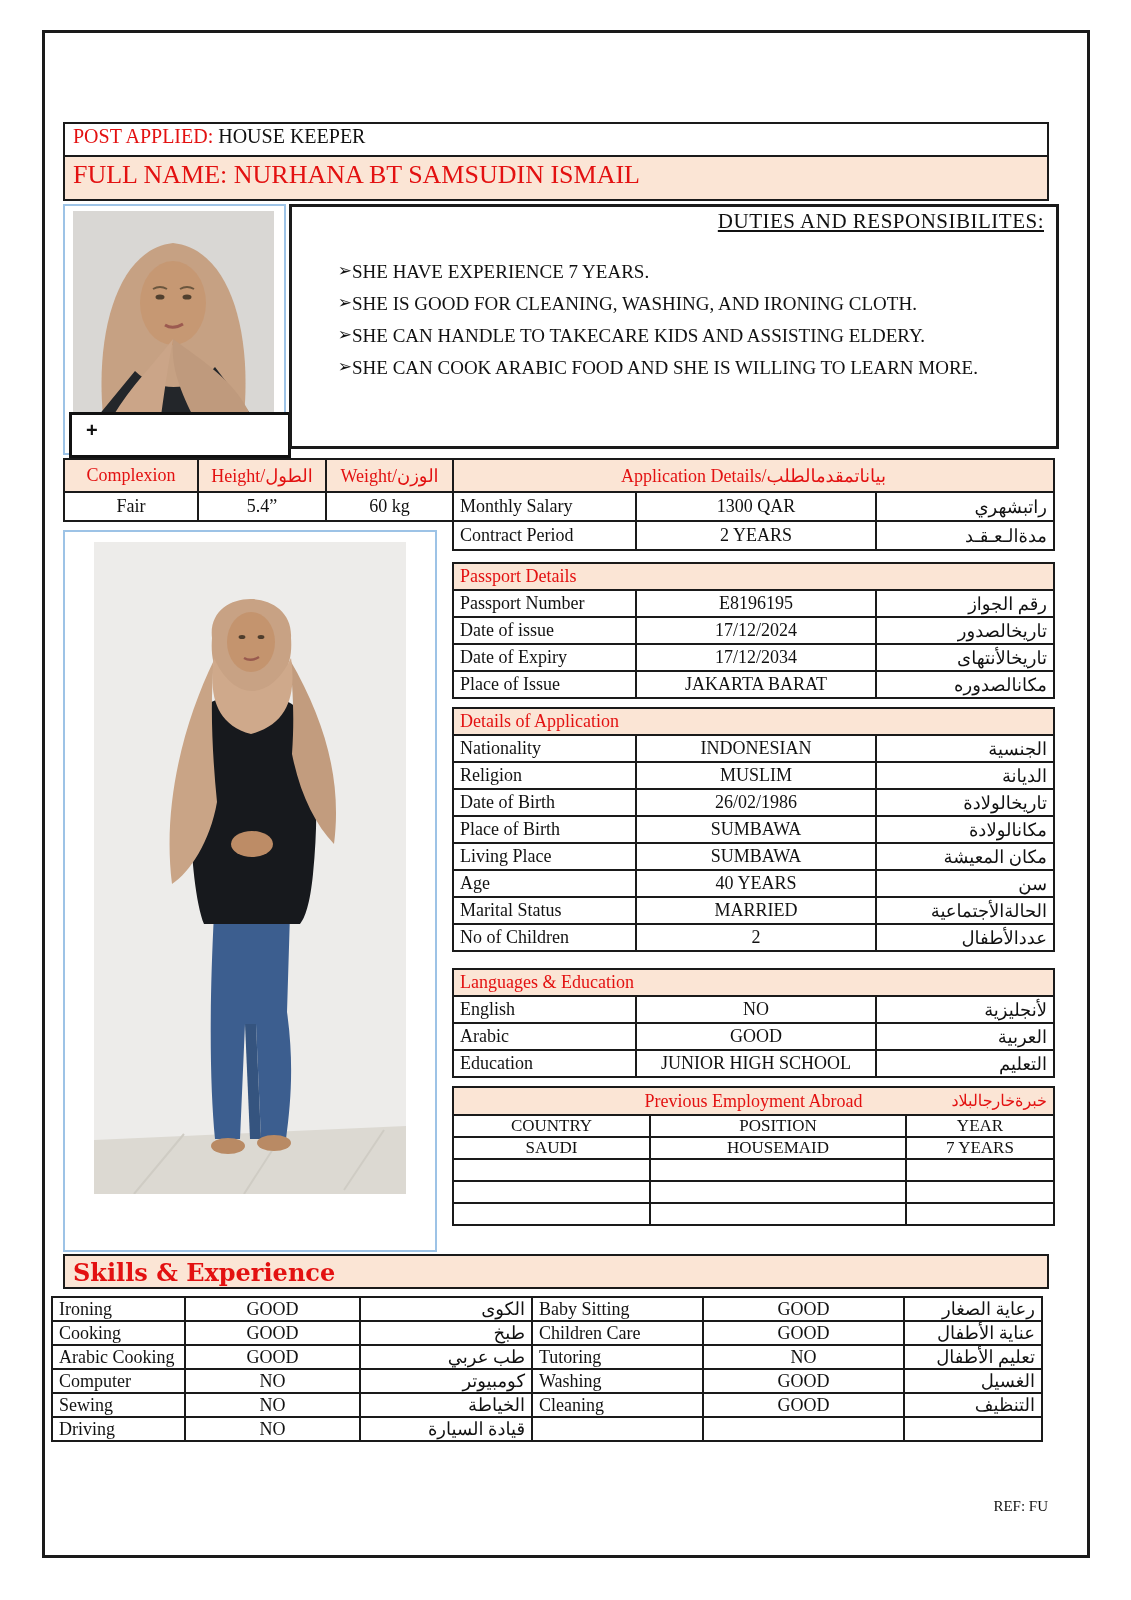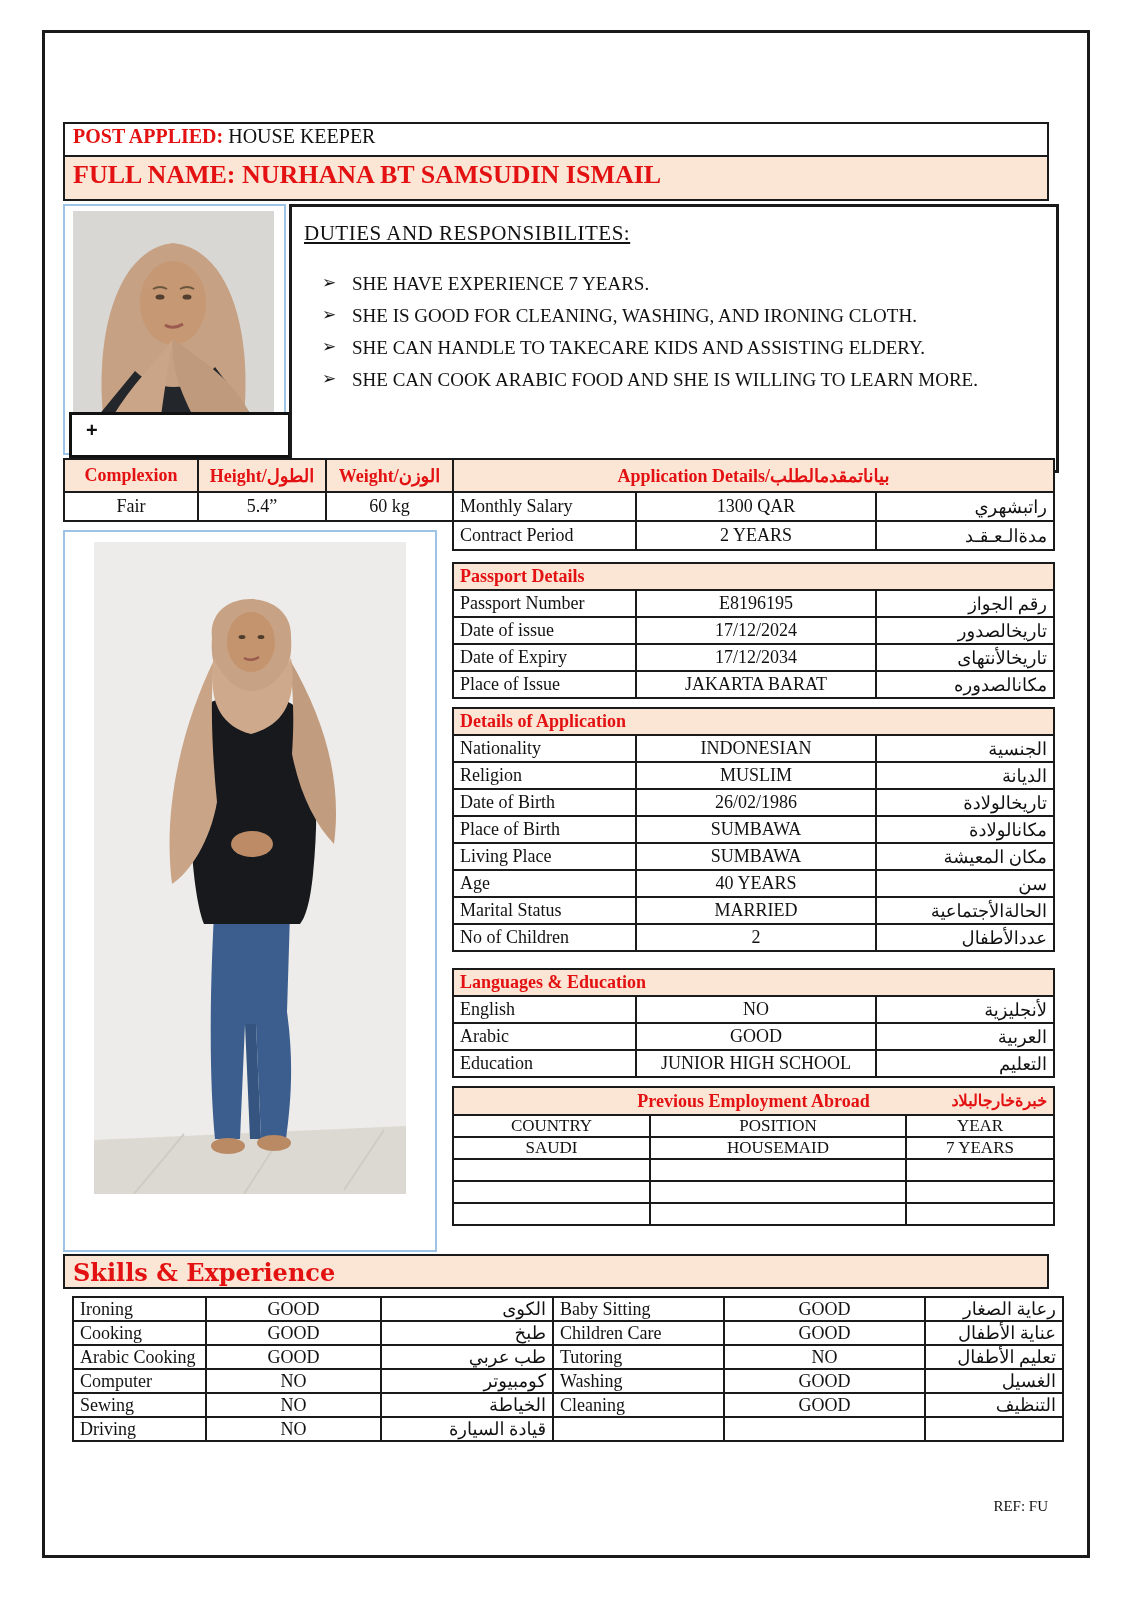--- a/index.html
+++ b/index.html
@@ -10,40 +10,40 @@
   .doc-title{position:absolute;left:42px;top:40px;width:1048px;text-align:center;
         font-family:"Liberation Sans",sans-serif;font-weight:bold;font-size:46px;
         color:#8b8b8b;letter-spacing:-1px;}
   
   .post-row{position:absolute;left:63px;top:122px;width:974px;height:30px;
         border:2px solid #1a1a1a;background:#fff;padding:1px 0 0 8px;font-size:20px;
         white-space:nowrap;}
   .name-row{position:absolute;left:63px;top:155px;width:974px;height:39px;
         border:2px solid #1a1a1a;background:#fbe5d5;padding:3px 0 0 8px;font-size:26px;
         white-space:nowrap;}
-  .red{color:#e31111;} .bold{font-weight:bold;margin-top:35px;}
+  .red{color:#e31111;} .bold{font-weight:normal;margin-top:35px;}
   
   .photo-cell{position:absolute;left:63px;top:204px;width:219px;height:247px;
         border:2px solid #9dc3e6;background:#fff;}
   .head-photo{position:absolute;left:8px;top:5px;width:201px;height:205px;background:#d9d7d4;}
   .plus-box{position:absolute;left:4px;top:206px;width:202px;height:36px;background:#fff;
         border:3px solid #111;font-family:"Liberation Sans",sans-serif;font-weight:bold;
         font-size:20px;padding:4px 0 0 14px;}
   
   .duties-box{position:absolute;left:289px;top:204px;width:740px;height:235px;
-        border:3px solid #1a1a1a;background:#fff;padding:14px 12px;}
+        border:3px solid #1a1a1a;background:#fff;padding:2px 12px;text-align:right;}
   .duties-heading{font-size:21px;text-decoration:underline;letter-spacing:.5px;}
   .duties-list{margin-top:28px;}
   .duty-item{display:flex;font-size:19px;margin-bottom:11px;line-height:1.1;}
   .duty-bullet{width:30px;margin-left:18px;flex:none;font-size:17px;}
   
   table.tbl{border-collapse:collapse;table-layout:fixed;position:absolute;background:#fff;}
   table.tbl td{border:2px solid #1a1a1a;font-family:"Liberation Serif",serif;
         font-size:18px;padding:0 6px;overflow:hidden;white-space:nowrap;}
-  .hdr-cell{background:#fbe5d5;color:#e31111;font-weight:bold;
+  .hdr-cell{background:#fbe5d5;color:#e31111;font-weight:normal;
         font-family:"DejaVu Serif",serif;font-size:17px;}
   .c{text-align:center;} .r{text-align:right;} .l{text-align:left;}
   
   .measure-tbl{left:63px;top:458px;width:389px;}
   .measure-tbl tr.h td{height:31px;}
   .measure-tbl tr.v td{height:27px;font-size:18px;}
   
   .appdet-tbl{left:452px;top:458px;width:601px;}
   .appdet-tbl tr.h td{height:31px;}
   .appdet-tbl tr.v td{height:27px;}
@@ -60,21 +60,21 @@
   .prev-tbl .drow td{height:20px;font-size:17px;border-radius:6px;}
   .prev-ar{position:absolute;right:6px;top:3px;font-size:16px;}
   
   .body-cell{position:absolute;left:63px;top:530px;width:370px;height:718px;
         border:2px solid #9dc3e6;background:#fff;}
   .body-photo{position:absolute;left:29px;top:10px;width:312px;height:652px;background:#edecea;}
   
   .skills-band{position:absolute;left:63px;top:1254px;width:974px;height:29px;
         border:2px solid #1a1a1a;background:#fbe5d5;color:#e31111;font-weight:bold;
         font-family:"DejaVu Serif",serif;font-size:24px;padding:2px 0 0 8px;}
-  .skills-tbl{left:72px;top:1296px;width:990px;}
+  .skills-tbl{left:51px;top:1296px;width:990px;}
   .skills-tbl td{height:18px;font-size:16px;padding:0 5px;}
   .other-tbl{left:63px;top:1428px;width:990px;}
   .other-tbl td{height:24px;}
   .other-label{color:#e31111;font-weight:bold;font-family:"DejaVu Serif",serif;font-size:18px;}
   .ref-line{position:absolute;left:63px;top:1498px;width:985px;text-align:right;font-size:15px;}
 </style>
 </head>
 <body>
 
 <div class="page">

